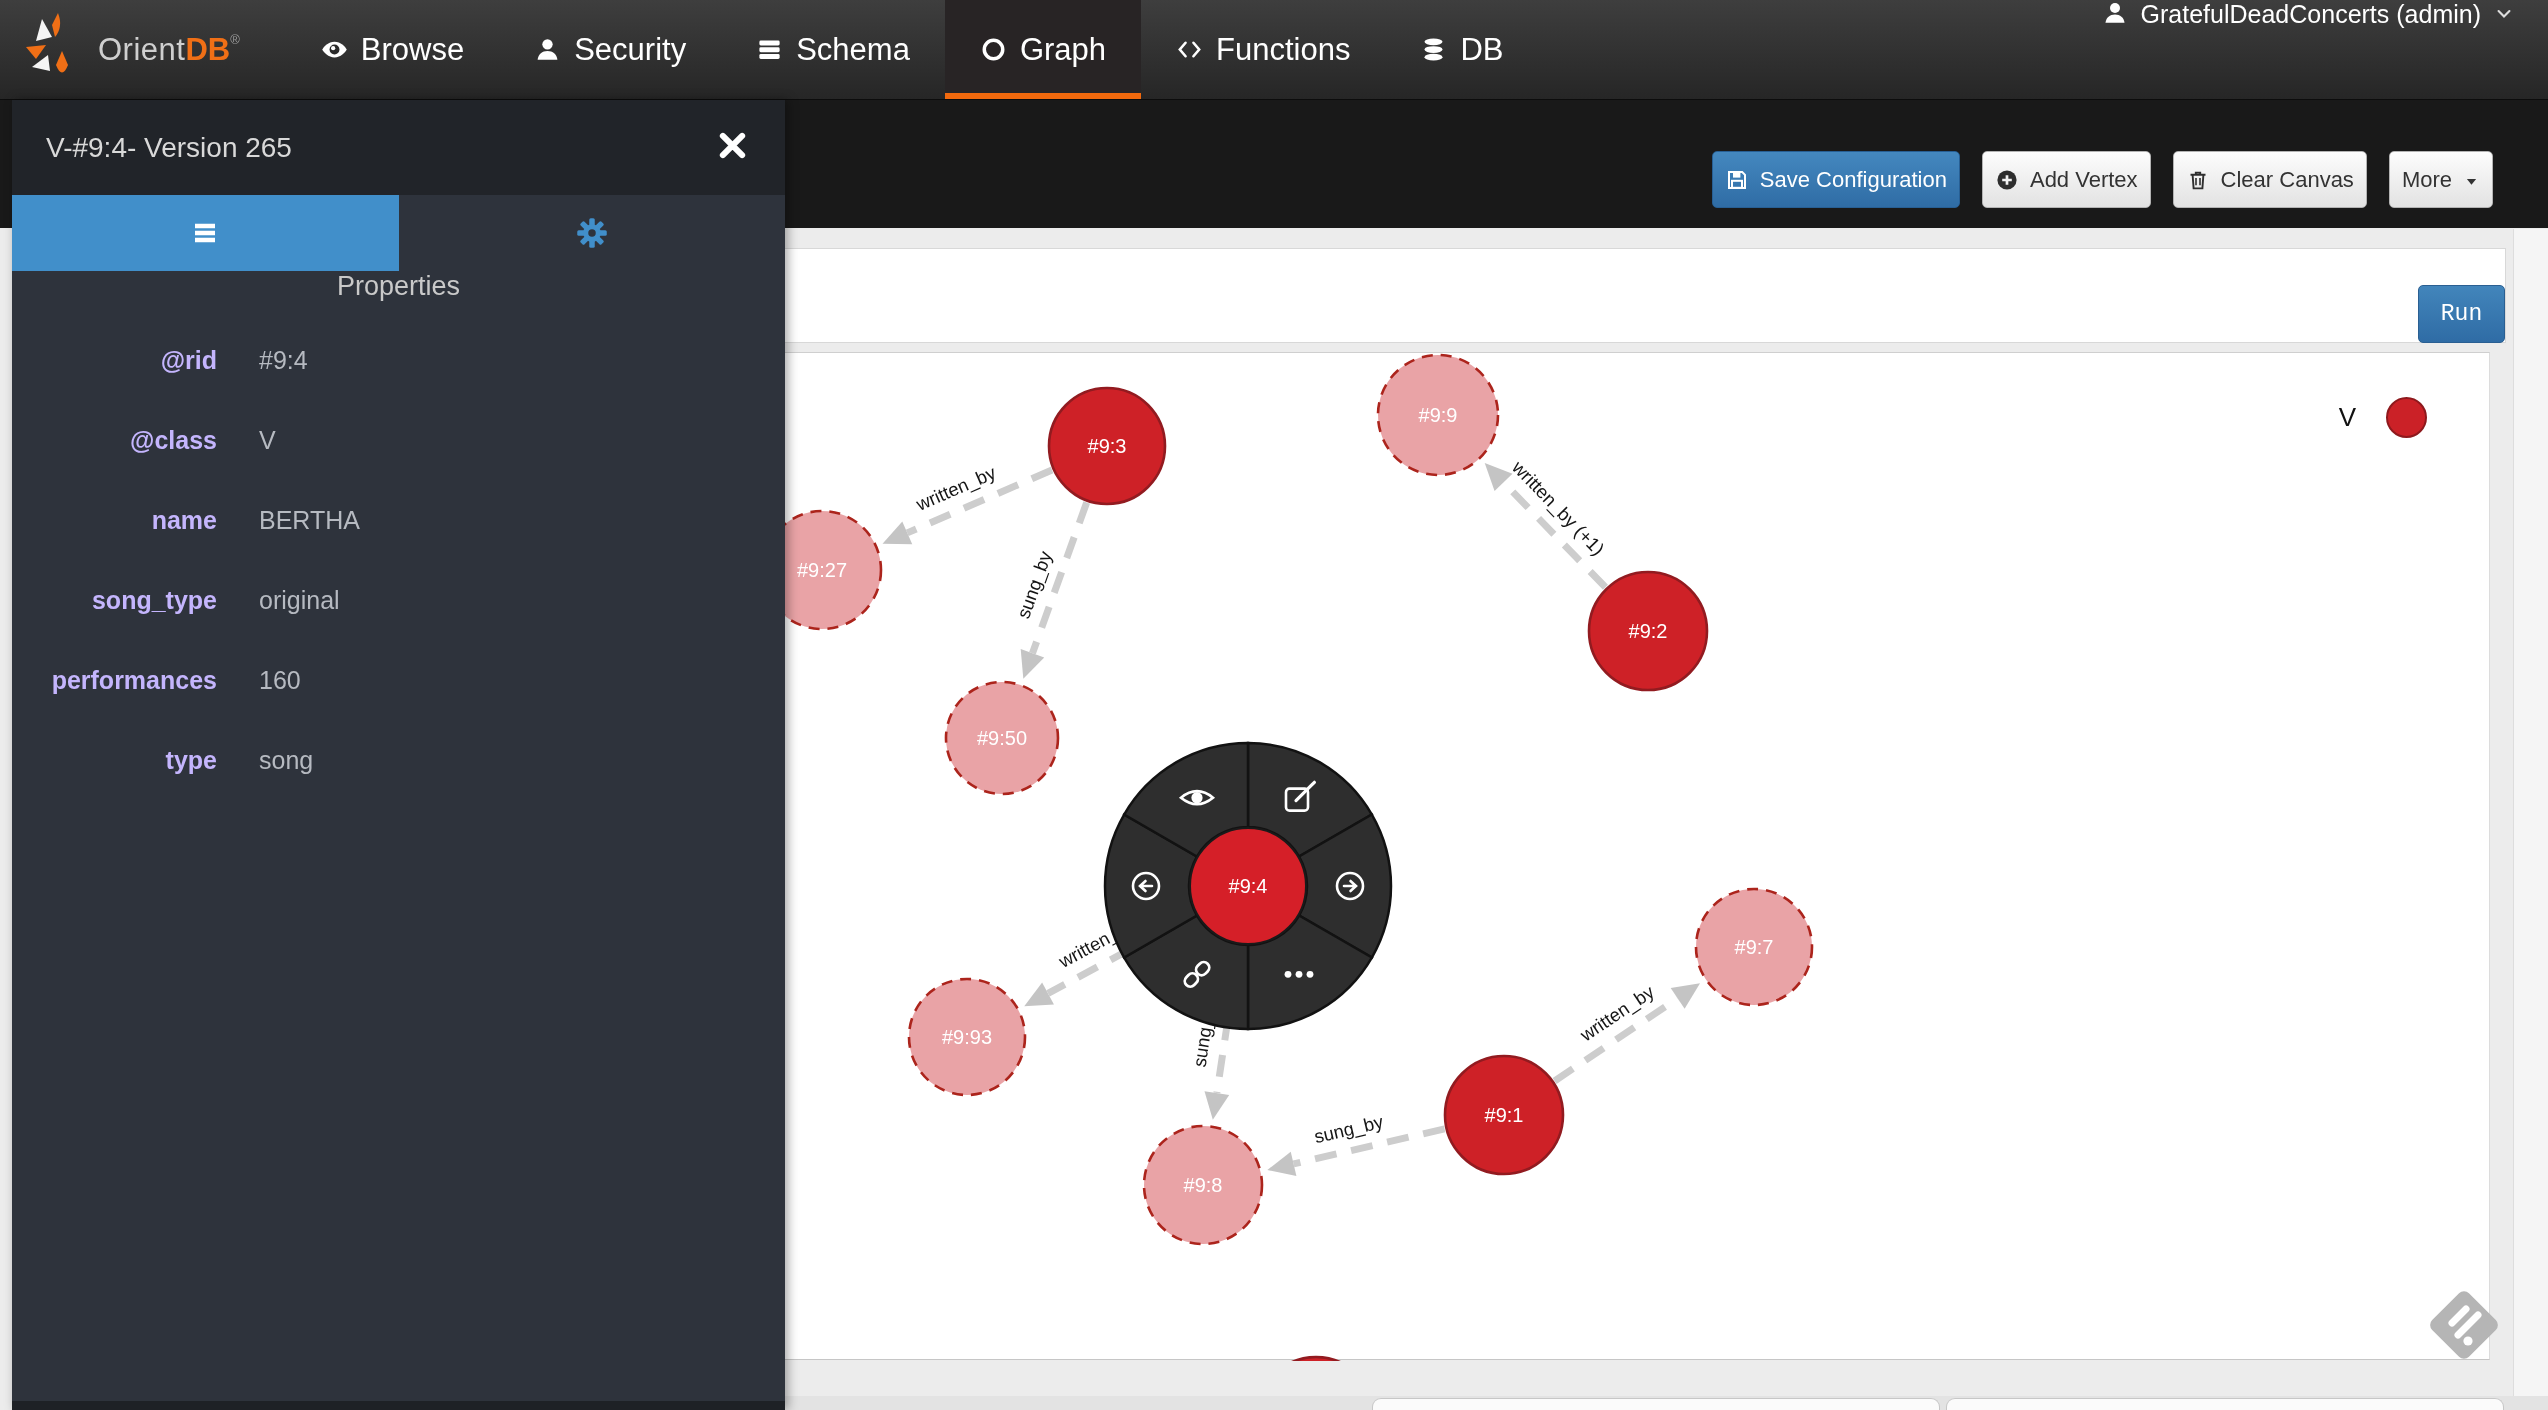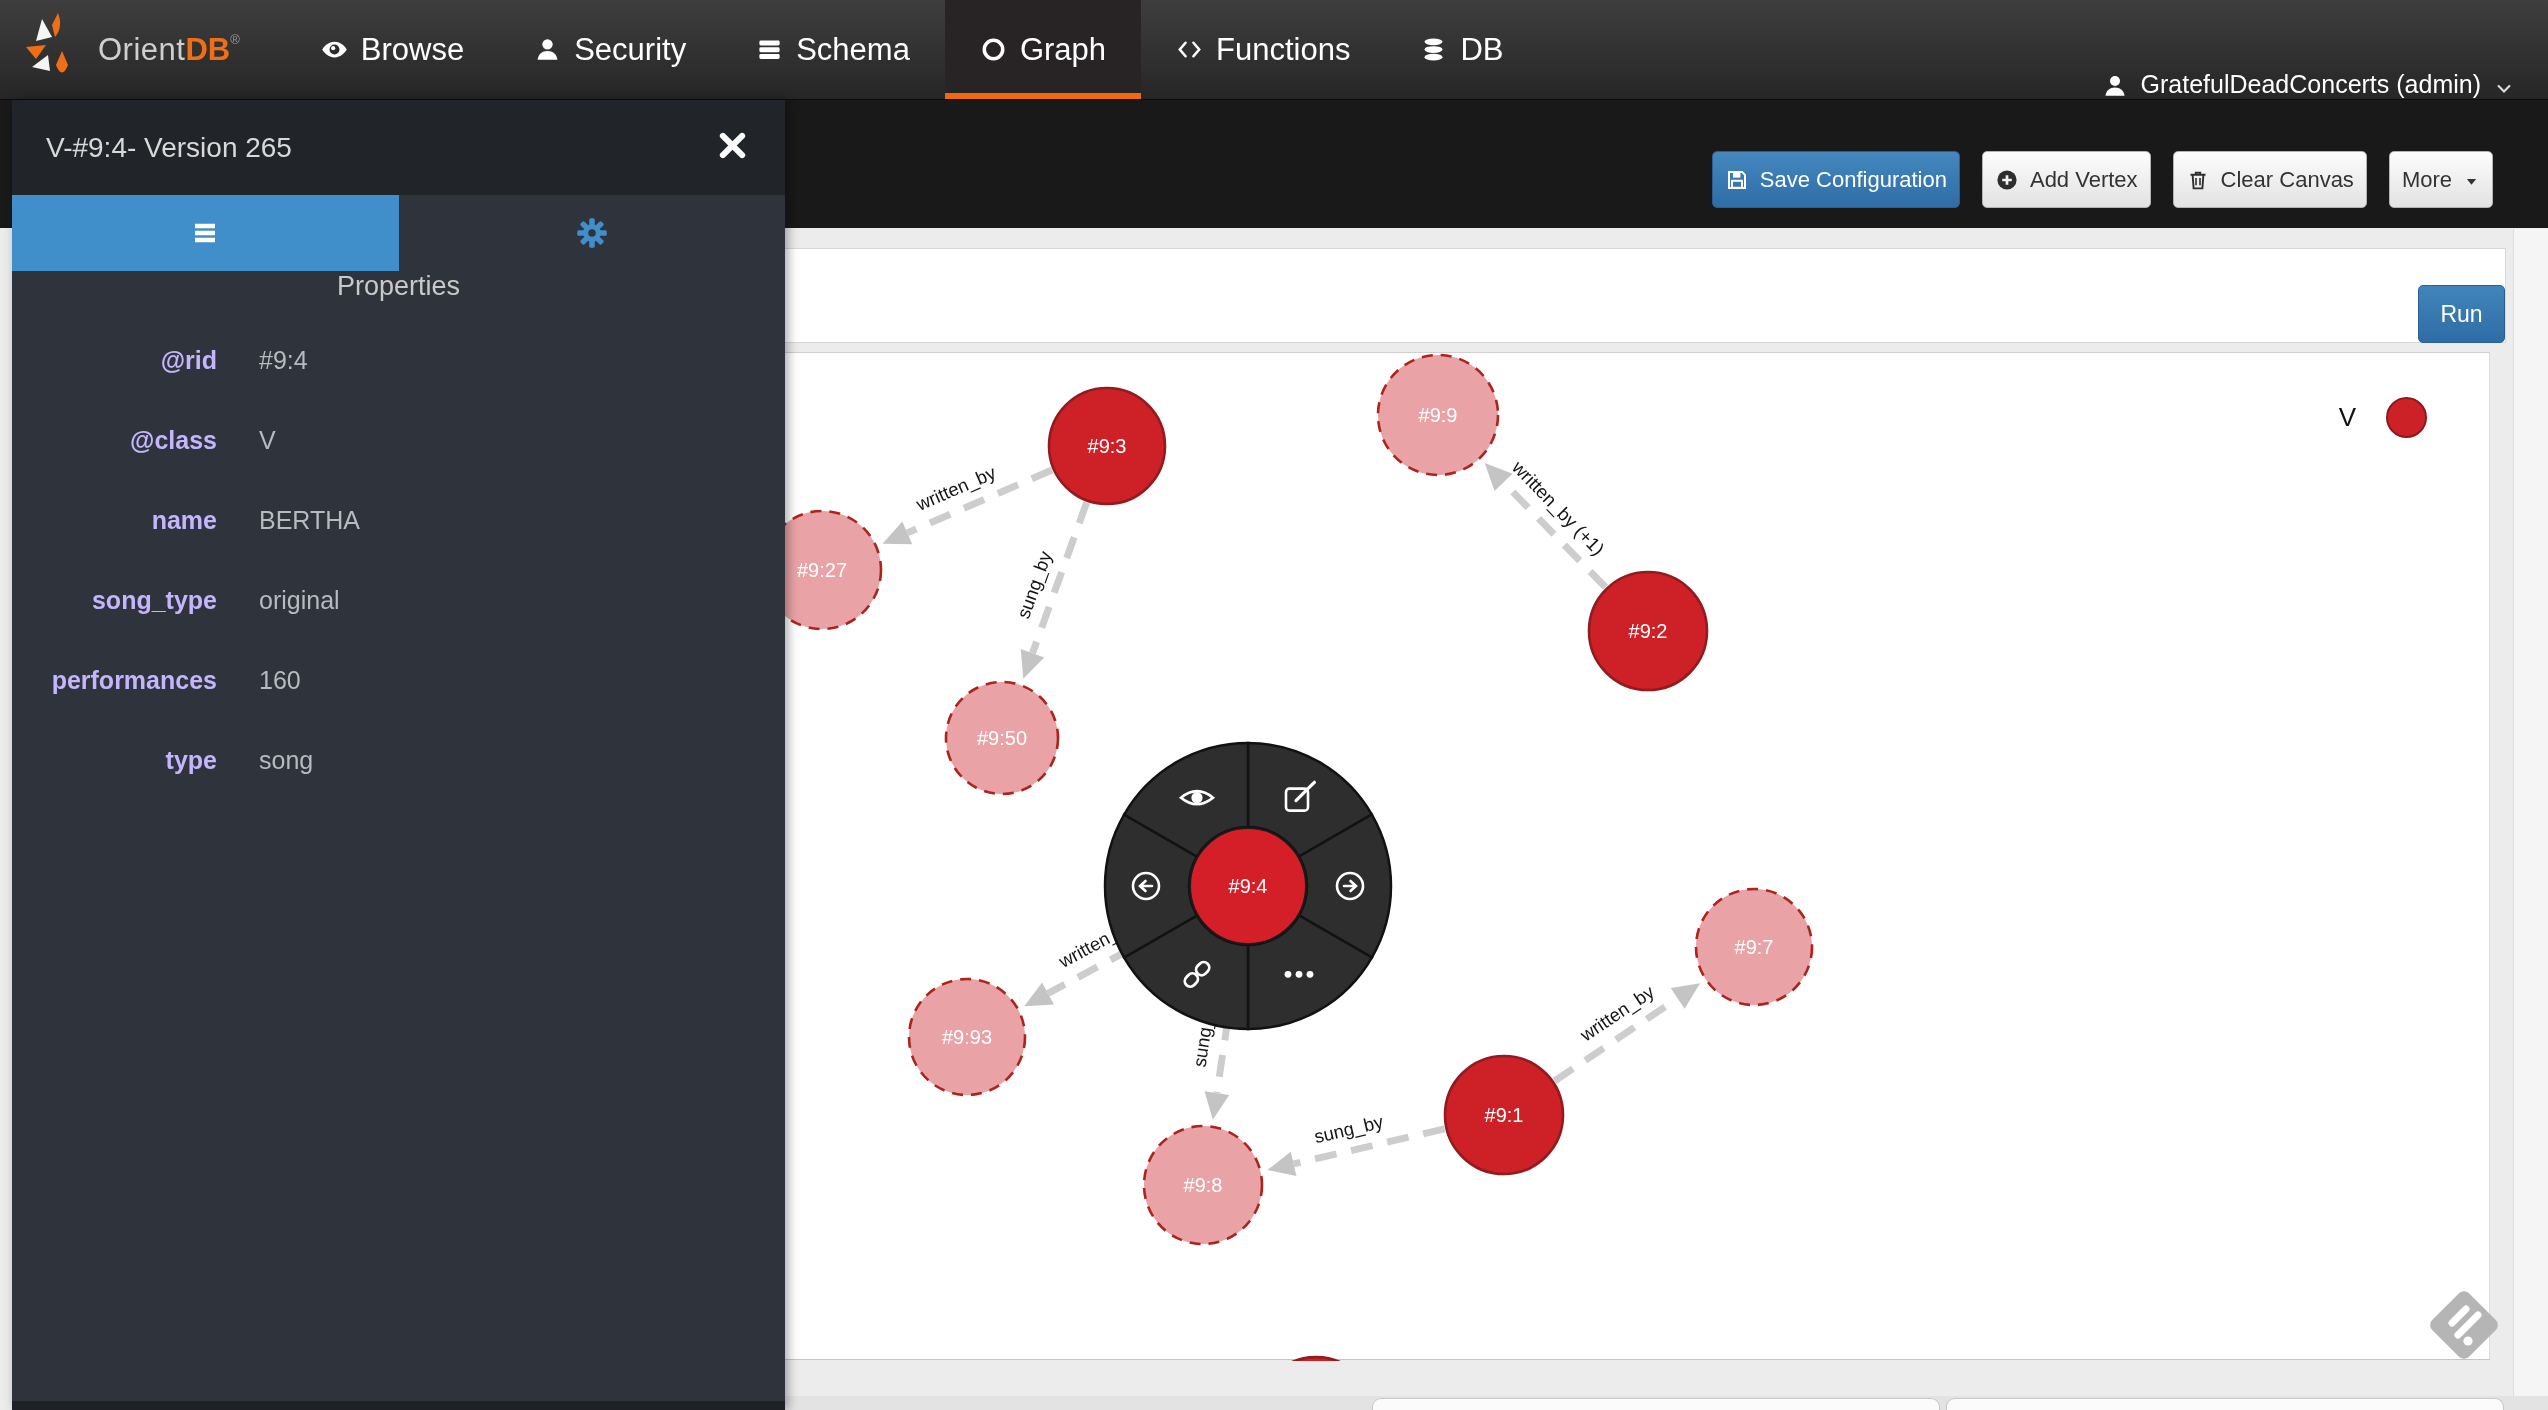--- a/index.html
+++ b/index.html
@@ -13,21 +13,21 @@
     display:flex;align-items:stretch;z-index:50}
   .brand{display:flex;align-items:center;gap:18px;padding:0 46px 0 22px;cursor:pointer}
   .brand-orient{color:#cfcfcf;font-size:31px;letter-spacing:.5px}
   .brand-db{color:#f06f16;font-size:31px;font-weight:bold}
   .brand-reg{color:#9a9a9a;font-size:13px;vertical-align:top;margin-top:-14px}
   .nav-items{display:flex;list-style:none;align-items:stretch}
   .nav-item{display:flex;align-items:center;gap:13px;padding:0 35px;color:#fff;
     font-size:31px;cursor:pointer}
   .nav-item.active{background:#282425;box-shadow:inset 0 -6px 0 #f2690d}
   .nicon{width:27px;height:27px;color:#fff;flex:0 0 auto}
-  .nav-user{margin-left:auto;display:flex;align-items:flex-end;gap:13px;color:#fff;
+  .nav-user{margin-left:auto;display:flex;align-items:flex-start;gap:13px;color:#fff;
     font-size:25px;padding-right:34px;cursor:pointer}
   .uicon{width:26px;height:26px;color:#fff}
   .chev{width:20px;height:20px;color:#ddd;margin-top:4px}
 
   
   .content-header{position:absolute;left:0;top:100px;width:2548px;height:128px;background:#191919;z-index:1}
   .toolbar{position:absolute;right:55px;top:51px;display:flex;gap:22px}
   .btn{height:57px;border-radius:5px;border:1px solid #b3b3b3;
     background:linear-gradient(#fdfdfd,#e2e2e2);color:#333;font-size:22px;
     display:flex;align-items:center;gap:11px;padding:0 12px;cursor:pointer;
@@ -35,21 +35,21 @@
   .btn-primary{background:linear-gradient(#4488bf,#2f6ca5);border-color:#275f94;color:#fff}
   .bicon{width:24px;height:24px;color:#2e2e2e;flex:0 0 auto}
   .btn-primary .bicon{color:#fff}
   .caret{width:17px;height:17px;color:#333;margin-top:3px}
 
   
   .query-bar{position:absolute;left:650px;top:248px;width:1856px;height:95px;
     background:#fff;border:1px solid #d8d8d8;z-index:1}
   .run-btn{position:absolute;right:0;bottom:-1px;width:87px;height:58px;
     background:linear-gradient(#4285bb,#2f6ca5);border:1px solid #2a5f92;border-radius:5px;
-    color:#fff;font-size:23px;cursor:pointer;font-family:Liberation Sans, sans-serif}
+    color:#fff;font-size:23px;cursor:pointer;font-family:Liberation Mono, monospace}
 
   
   .canvas{position:absolute;left:650px;top:352px;width:1840px;height:1008px;background:#fff;
     border-top:1px solid #cfcfcf;border-bottom:1px solid #c6c6c6;border-right:1px solid #dcdcdc;z-index:1}
   .canvas svg.graph{position:absolute;left:0;top:0}
   .legend{position:absolute;top:44px;right:62px;display:flex;align-items:center;gap:30px;z-index:2}
   .legend-label{font-size:26px;color:#111}
   .legend-dot{width:41px;height:41px;border-radius:50%;background:#cb2127;border:2px solid #8e191d}
   .corner-badge{position:absolute;right:-21px;bottom:-12px;width:92px;height:92px;z-index:3;cursor:pointer}
   .right-strip{position:absolute;left:2513px;top:229px;width:35px;height:1181px;

